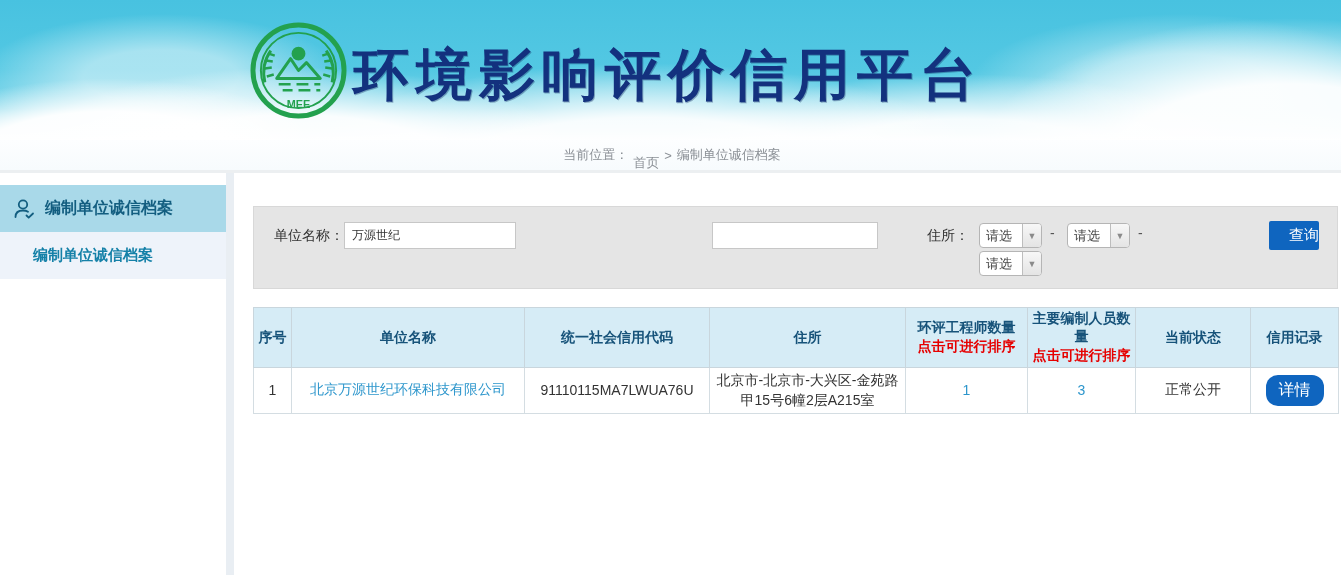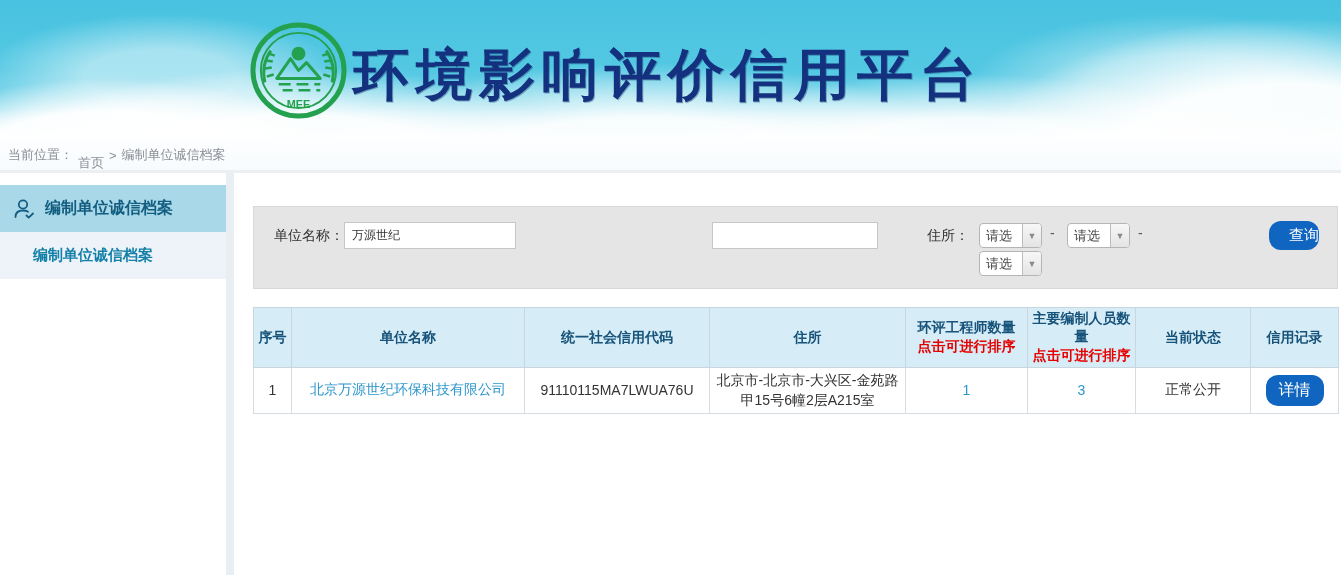--- a/index.html
+++ b/index.html
@@ -25,21 +25,21 @@
     font-size:56px; font-weight:900; color:#13317e; letter-spacing:7px;
     text-shadow:1px 1px 0 rgba(9,34,90,.35);
     font-family:"Liberation Sans","DejaVu Sans",sans-serif;
   }
 
   
   .breadcrumb-bar{
     width:100%; height:33px; display:flex; align-items:center;
     padding-left:8px; background:linear-gradient(180deg,#fdfeff,#f7fbfd);
     border-bottom:3px solid #eceff1;
-    font-size:13px; color:#8b9096;
+    font-size:13px; color:#8b9096;justify-content:center;
   }
   .breadcrumb-bar span{ margin-right:5px; }
   .crumb-link{ cursor:pointer;margin-top:16px; }
 
   
   .page-body{ display:flex; width:100%; height:402px; }
   .sidebar{ width:226px; flex:0 0 226px; padding-top:12px; }
   .side-item-main{
     height:47px; background:#a9d9e9; display:flex; align-items:center;
     padding-left:12px; cursor:pointer;
@@ -75,21 +75,21 @@
   .dd-1{ left:725px; top:16px; } .dd-2{ left:813px; top:16px; } .dd-3{ left:725px; top:44px; }
   .dd-text{ flex:1; font-size:13px; color:#444; line-height:23px; padding-left:6px; }
   .dd-arrow{
     width:19px; border-left:1px solid #bdbdbd; display:flex; align-items:center; justify-content:center;
     background:linear-gradient(180deg,#f7f7f7,#e4e4e4); color:#8a8a8a; font-size:9px;
   }
   .dd-dash{ position:absolute; top:18px; font-size:14px; color:#555; }
   .dash-1{ left:796px; } .dash-2{ left:884px; }
   .query-btn{
     position:absolute; left:1015px; top:14px; width:50px; height:29px;
-    background:#0f65bf; color:#fff; font-size:15px; border:none; border-radius:12px; cursor:pointer;padding-left:20px;
+    background:#0f65bf; color:#fff; font-size:15px; border:none; border-radius:2px; cursor:pointer;padding-left:20px;
   }
 
   
   .result-table{ width:1085px; border-collapse:collapse; margin-top:18px; table-layout:fixed; }
   .result-table th{
     background:#d6ecf6; color:#17537a; font-size:14px; font-weight:bold;
     border:1px solid #c9d6dd; height:45px; padding:2px; text-align:center; vertical-align:middle;
   }
   .result-table td{
     border:1px solid #d4dde2; height:45px; font-size:14px; color:#333;

